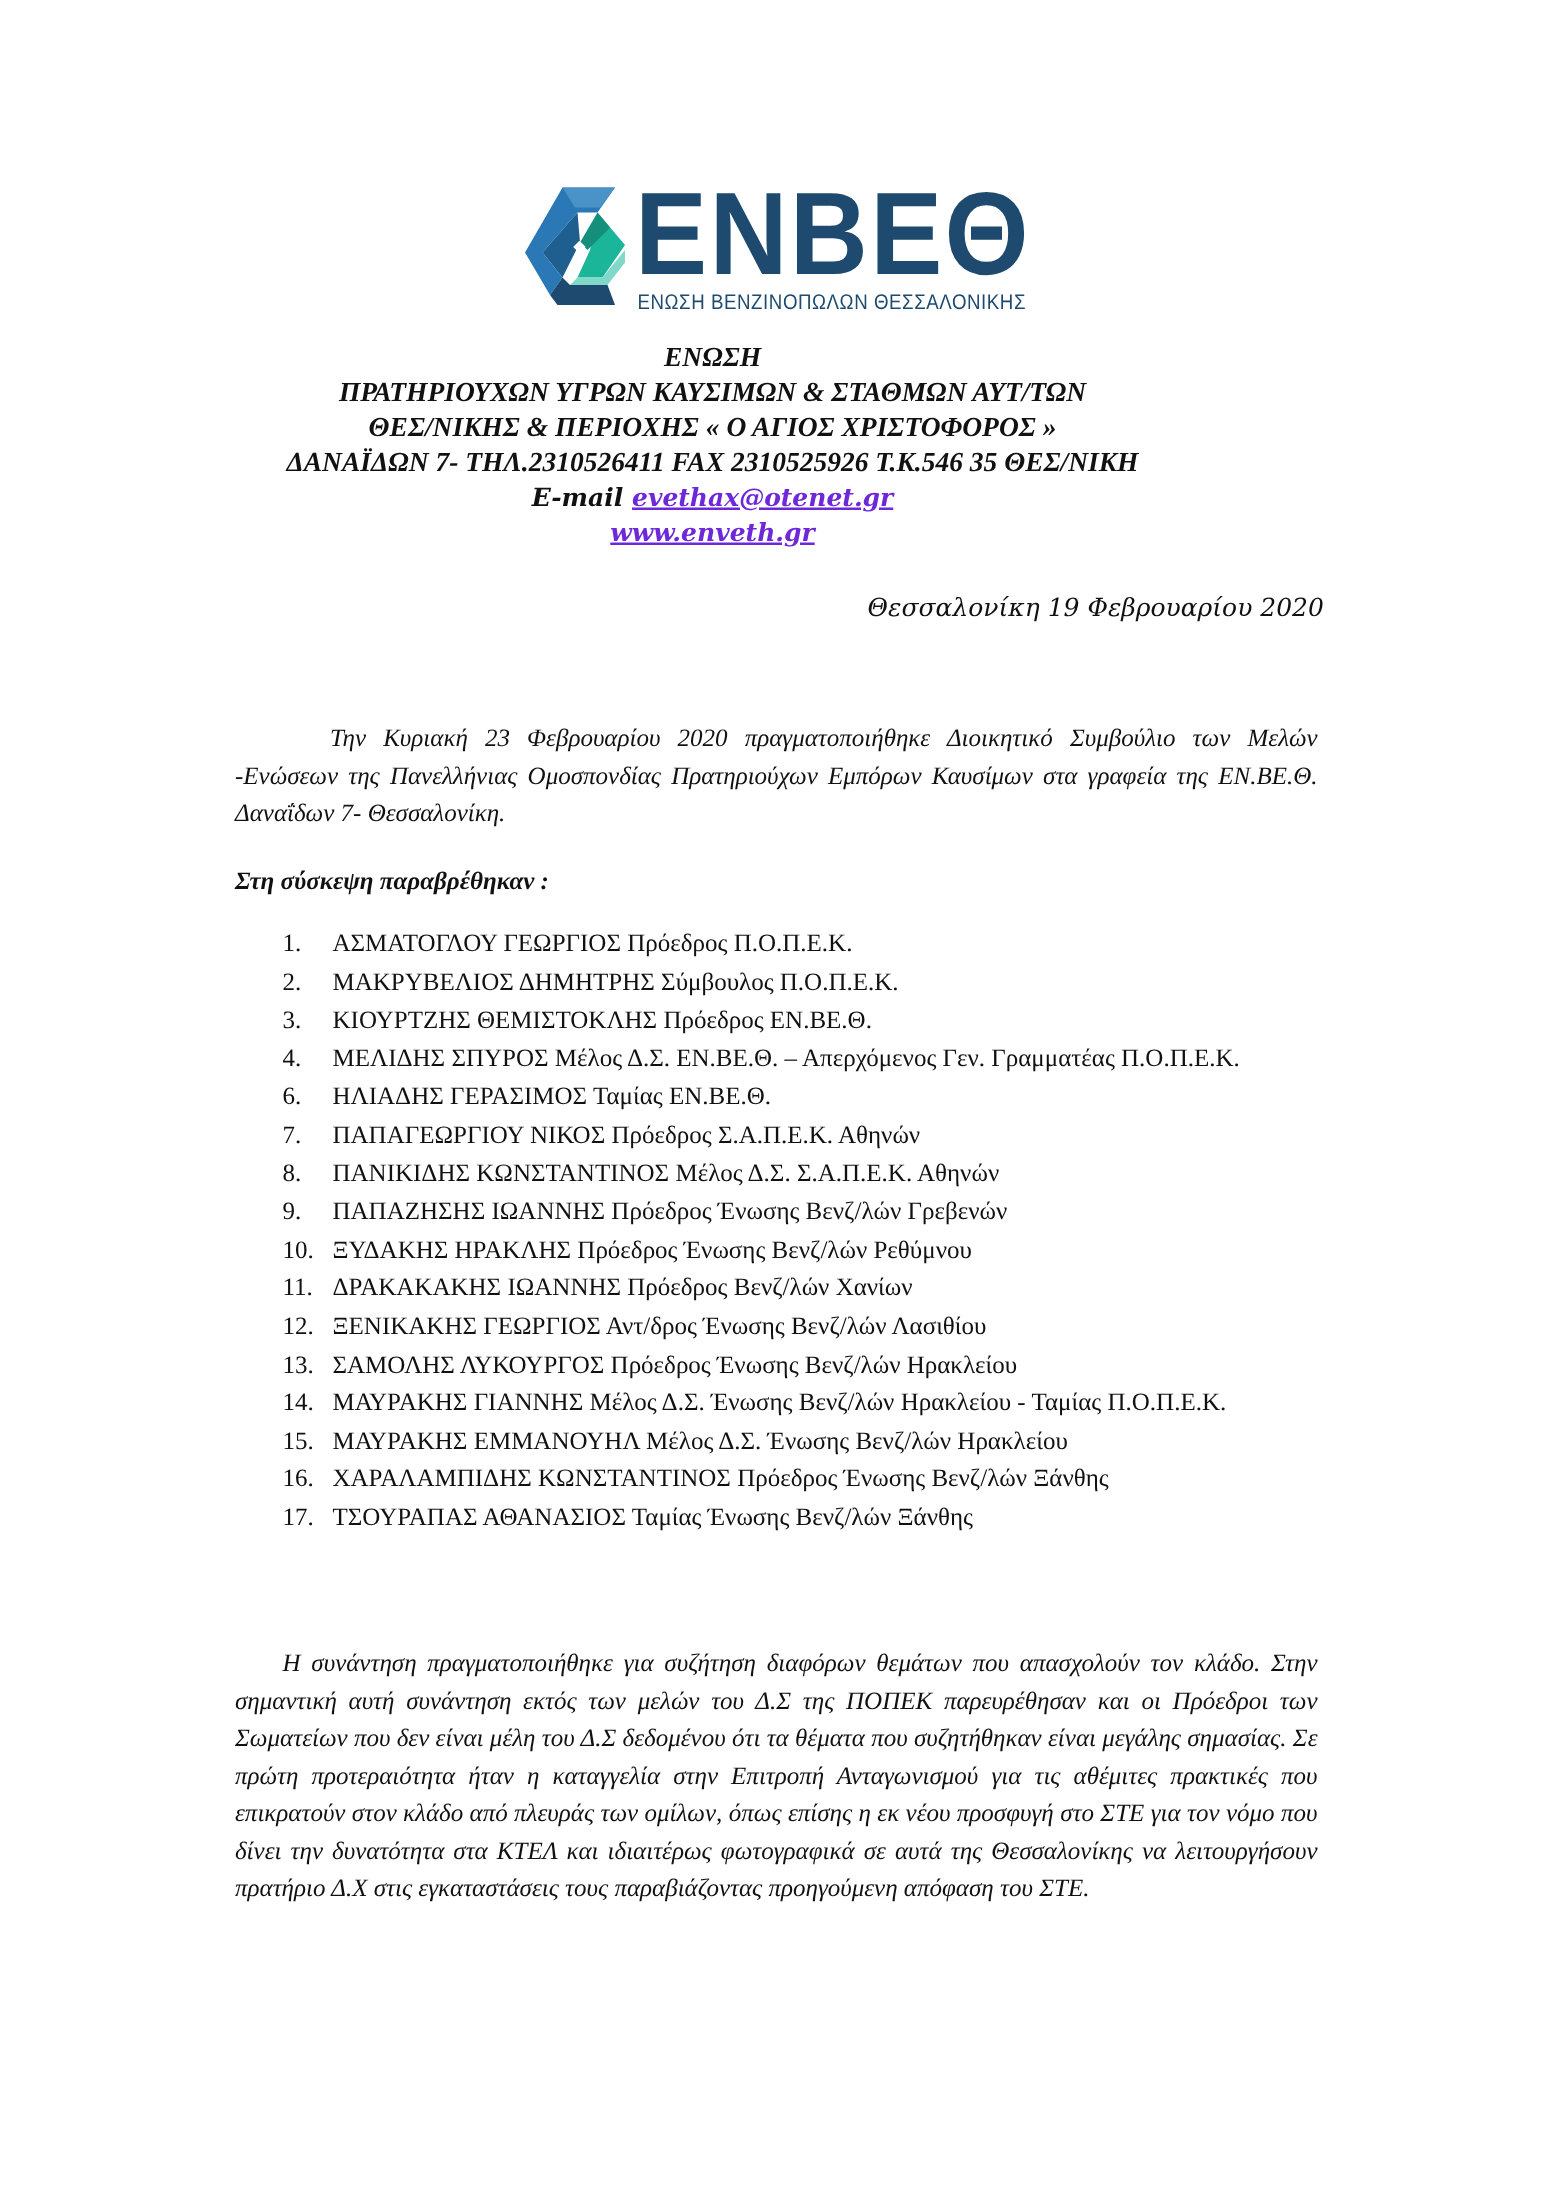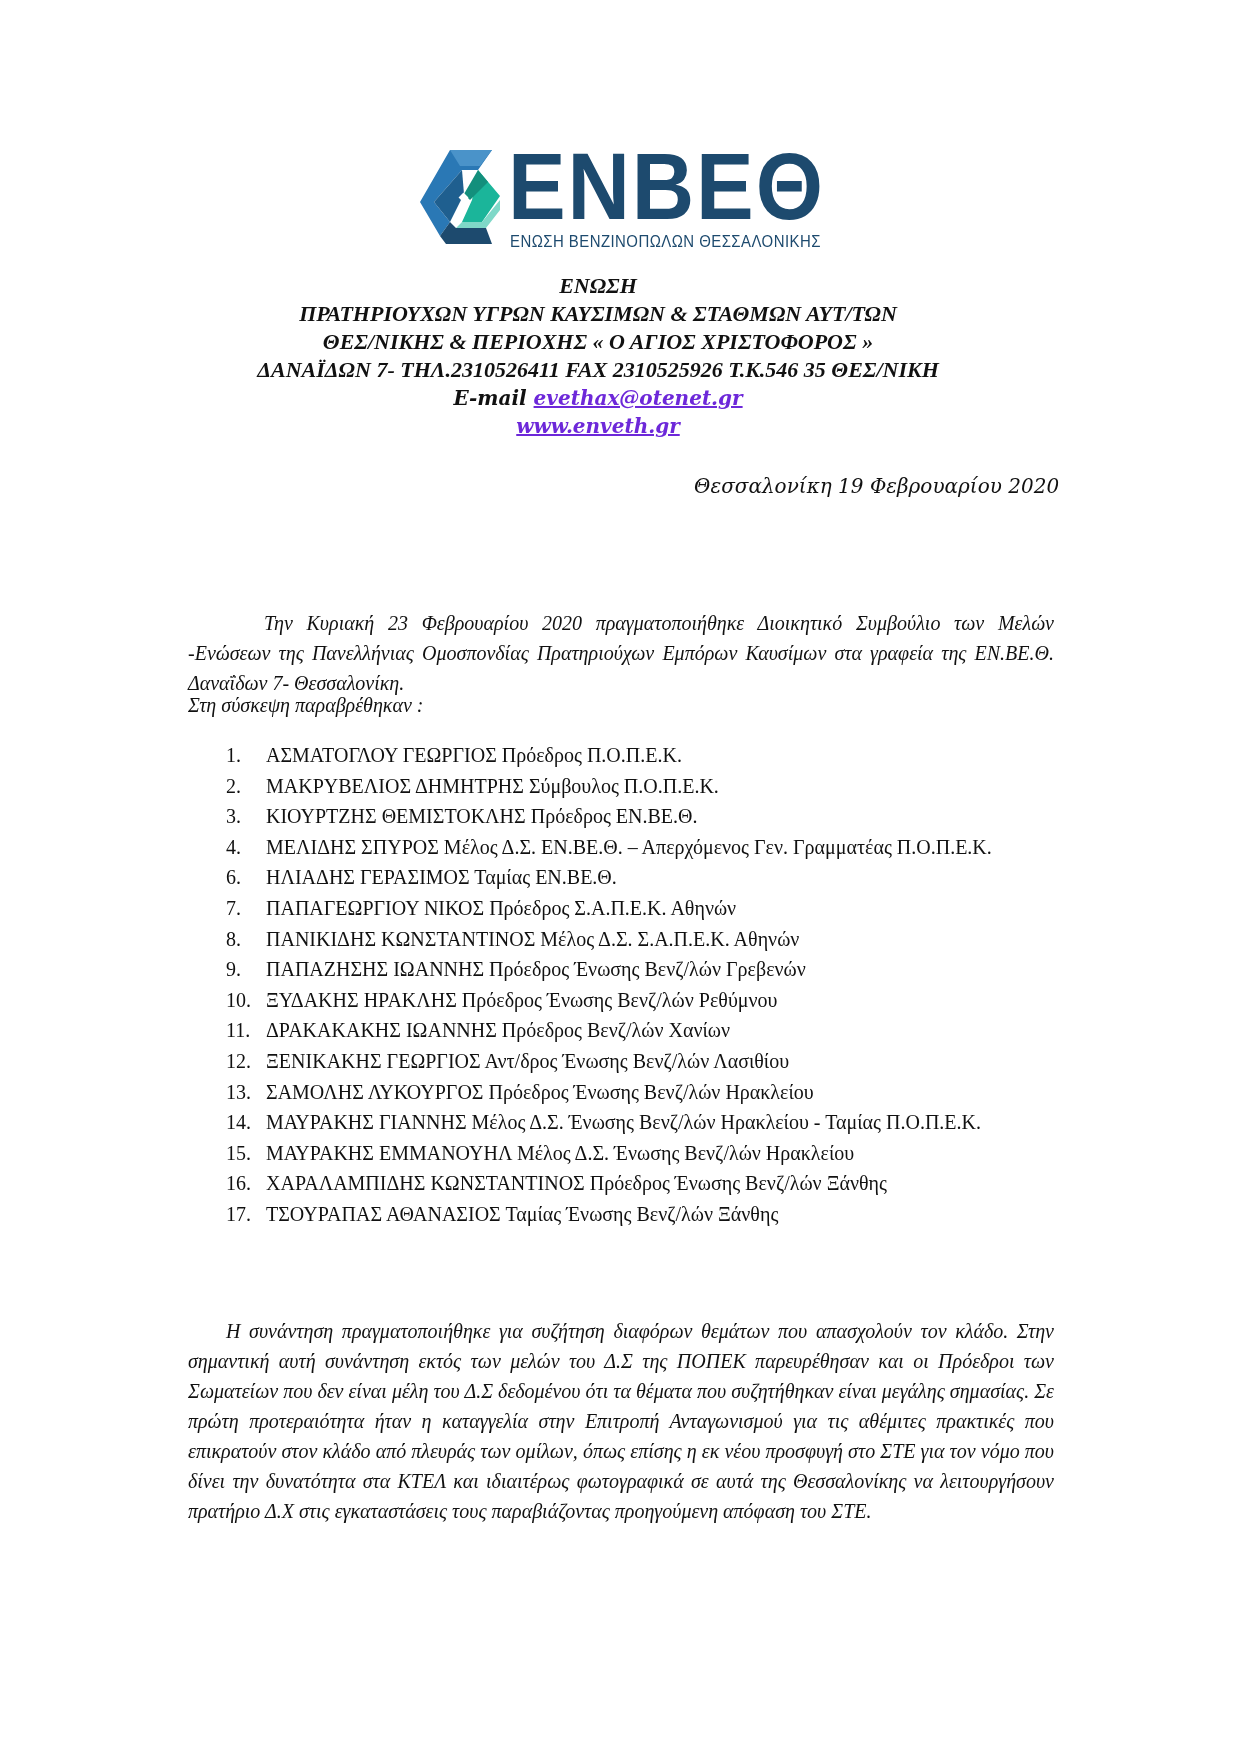--- a/index.html
+++ b/index.html
@@ -19,36 +19,36 @@
     }
     .logo-sub {
       position: absolute; left: 90px; top: 84px;
       font-family: "Liberation Sans", sans-serif; font-size: 17px;
       color: #1d4a6e; letter-spacing: 0.5px; white-space: nowrap;
       transform: scaleX(0.88); transform-origin: left top;
     }
     .header {
       position: absolute; left: 0; top: 272px; width: 1140px; text-align: center;
       font-family: "Liberation Serif", serif; font-style: italic; font-weight: bold;
-      font-size: 22px; line-height: 28px; padding-left: 28px;
+      font-size: 22px; line-height: 28px;
     }
     .header .line { display: block; white-space: nowrap; }
     .header .email-row { font-family: "DejaVu Serif", serif; font-size: 20px; }
     .header a { color: #6d28d9; text-decoration: underline; }
     .date {
       position: absolute; left: 694px; top: 474px;
       font-family: "DejaVu Serif", serif; font-style: italic; font-size: 20px;
     }
     .body-text {
       position: absolute; left: 188px; width: 866px;
       font-family: "Liberation Serif", serif; font-style: italic; font-size: 20px;
       line-height: 30px; text-align: justify;
     }
-    .p1 { top: 576px; text-indent: 76px; margin-top: 32px; }
-    .intro { top: 690px; }
+    .p1 { top: 576px; text-indent: 76px; }
+    .intro { top: 690px; font-weight: bold; }
     .attendees {
       position: absolute; left: 226px; top: 740px; margin: 0; padding: 0; list-style: none;
       font-family: "Liberation Serif", serif; font-size: 20px;
       line-height: 30.6px;
     }
     .attendees li { white-space: nowrap; }
     .attendees .num { display: inline-block; width: 40px; }
     .p2 { top: 1316px; text-indent: 38px; }
   </style>
 </head>

